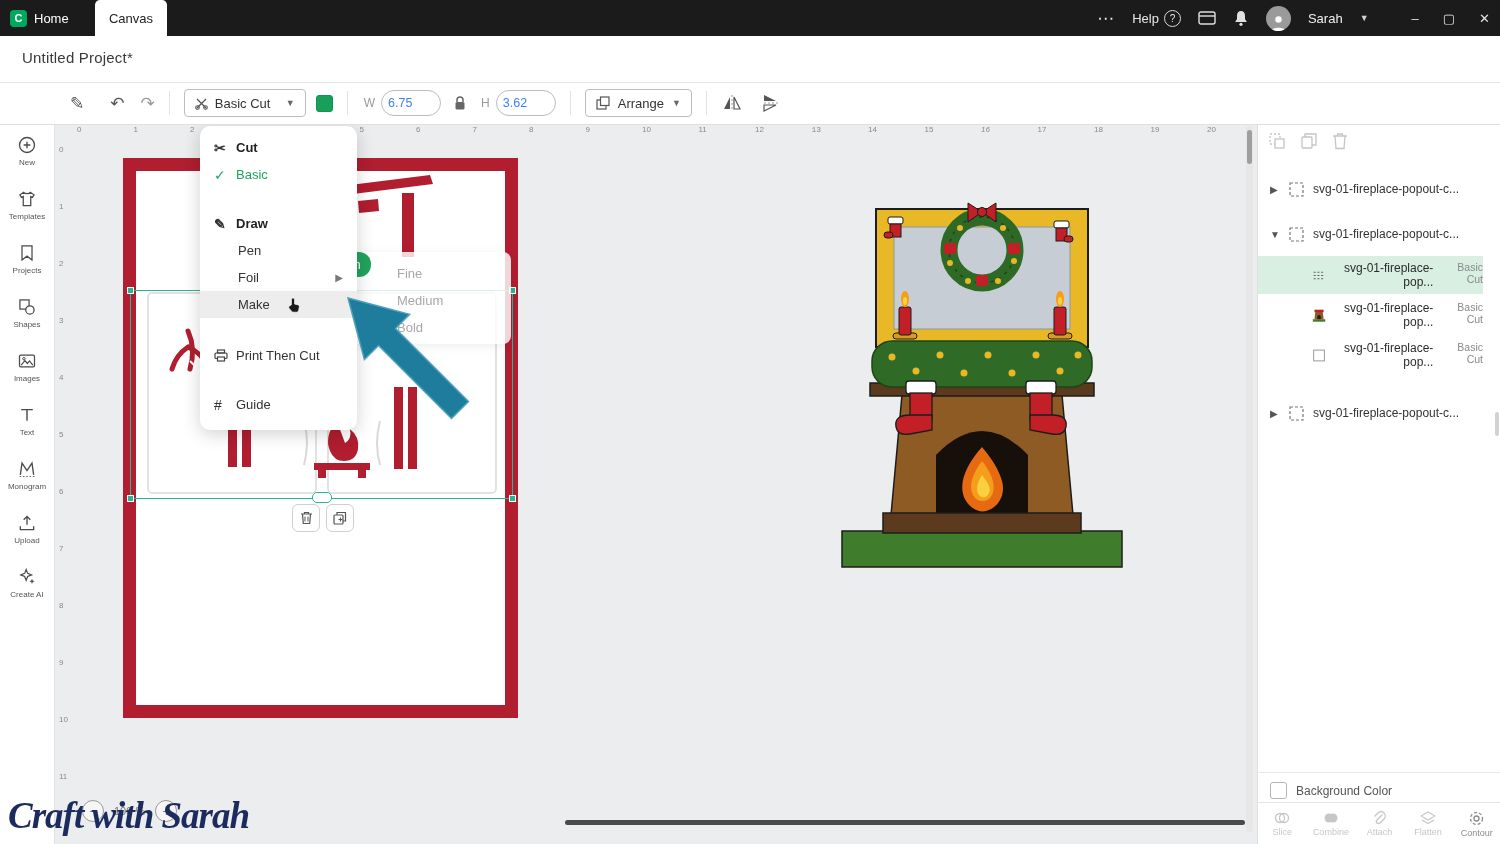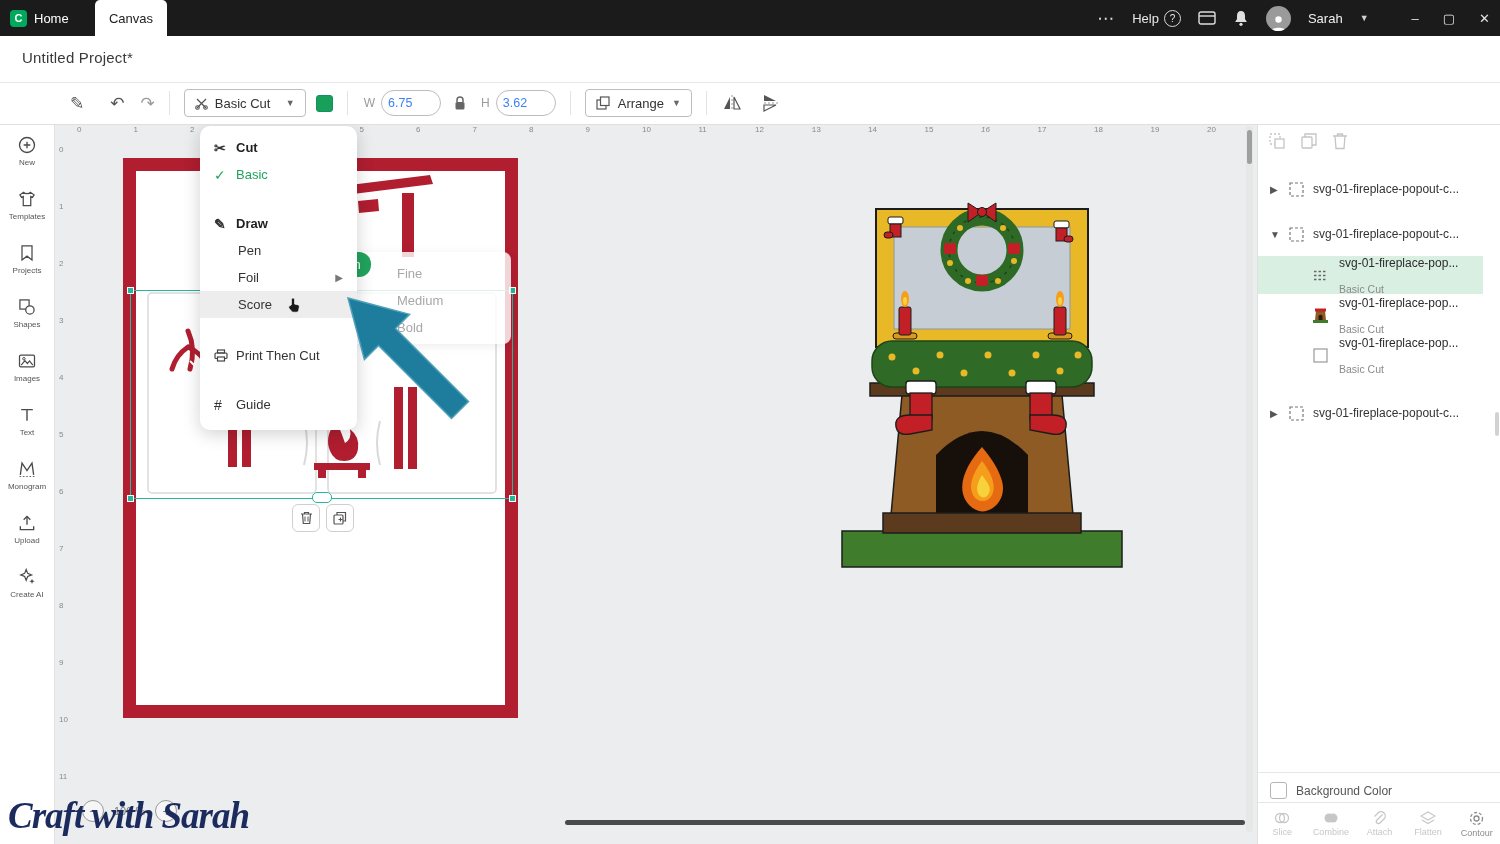--- a/index.html
+++ b/index.html
@@ -106,21 +106,21 @@
   .lp-tab.active{color:#222;font-weight:bold;margin-left:14px;}
   .lp-tab.inactive{color:#777;margin-left:22px;}
   .lp-close{position:absolute;right:12px;top:12px;font-size:14px;color:#555;cursor:pointer;}
   .lp-toolrow{position:absolute;left:10px;top:50px;display:flex;gap:14px;}
   .lp-toolrow .ticon{opacity:.38;cursor:default;}
   .lgroup{position:absolute;left:0;width:243px;height:30px;display:flex;align-items:center;gap:8px;padding-left:12px;box-sizing:border-box;cursor:pointer;}
   .lgroup .gchev{font-size:10px;color:#555;width:10px;}
   .lgroup .glabel{font-size:12px;color:#333;white-space:nowrap;overflow:hidden;text-overflow:ellipsis;max-width:170px;}
   .lchild{position:absolute;left:0;width:225px;height:38px;display:flex;align-items:center;gap:10px;padding-left:54px;box-sizing:border-box;cursor:pointer;}
   .lchild.selected{background:#d8efe2;}
-  .lc-texts{display:flex;flex-direction:column;gap:13px;}
+  .lc-texts{display:flex;flex-direction:row;gap:13px;text-align:right;}
   .lc-title{font-size:12px;color:#2c2c2c;}
   .lc-sub{font-size:10.5px;color:#8a8a8a;}
   .bg-divider{position:absolute;left:0;top:690px;width:243px;height:1px;background:#e7e7e7;}
   .bgcolor-row{position:absolute;left:12px;top:700px;display:flex;align-items:center;gap:9px;}
   .bg-check{width:15px;height:15px;border:1px solid #b5b5b5;border-radius:3px;background:#fff;cursor:pointer;}
   .bgcolor-label{font-size:12px;color:#555;}
   .lp-actions{position:absolute;left:0;top:720px;width:243px;height:42px;border-top:1px solid #e6e6e6;display:flex;}
   .lp-action{flex:1;display:flex;flex-direction:column;align-items:center;justify-content:center;gap:2px;color:#c7c7c7;font-size:9px;cursor:default;}
   .lp-action.en{color:#8c8c8c;}
   .lp-scroll{position:absolute;left:237px;top:330px;width:4px;height:24px;background:#d2d2d2;border-radius:2px;}
@@ -407,21 +407,21 @@
       <span>Draw</span>
     </div>
     <div class="mrow indent">
       <span>Pen</span>
     </div>
     <div class="mrow indent">
       <span>Foil</span>
       <span class="foil-arrow">▶</span>
     </div>
     <div class="mrow indent hl">
-      <span>Score</span>
+      <span>Make</span>
       <span class="cursor-hand">
         <svg width="14" height="16" viewBox="0 0 14 16">
             <path d="M5 1 c1.1 0 1.6 .8 1.6 1.9 v4.2 l3 .6 c1.3 .3 1.9 1 1.7 2.3 l-.6 3.2 c-.2 1.2 -1.1 2 -2.3 2 H5.6 c-.8 0 -1.6 -.4 -2.1 -1 L1.2 11.5 c-.8 -1 -.5 -2.1 .5 -2.7 l1.7 -1 V2.9 C3.4 1.8 3.9 1 5 1 Z" fill="#1b1b1b" stroke="#fff" stroke-width=".7"></path>
           </svg>
       </span>
     </div>
     <div class="mrow sp24">
       <span class="micon">
         <svg width="14" height="13" viewBox="0 0 14 13">
             <rect x="1" y="4" width="12" height="5.5" rx="1" fill="none" stroke="#444" stroke-width="1.2"></rect>

